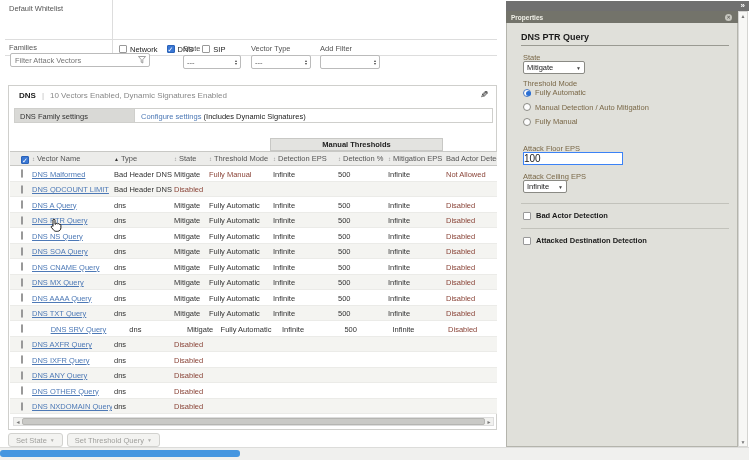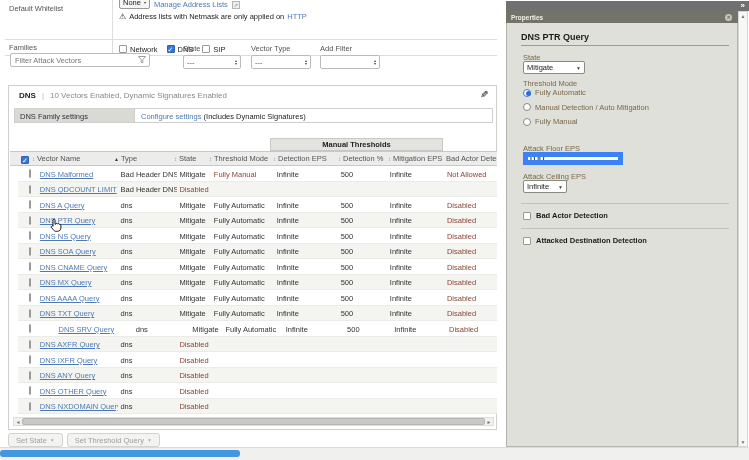--- a/index.html
+++ b/index.html
@@ -44,21 +44,21 @@
   .pencil-ico { position:absolute; right:8px; top:3px; font-size:10px; color:#111; transform:scaleX(-1); }
   .family-row { position:absolute; left:5px; top:22px; width:479px; height:15px; display:flex; border:1px solid #cfcfcc; font-size:7.5px; }
   .family-label { width:120px; background:#d9d9d6; border-right:1px solid #cfcfcc; color:#333; padding:3px 0 0 5px; }
   .family-value { flex:1; padding:3px 0 0 6px; color:#222; }
 
   .group-header { position:absolute; left:261px; top:52px; width:173px; height:13px; background:#e3e3e0; border:1px solid #c8c8c5; font-size:7.5px; font-weight:bold; color:#222; text-align:center; line-height:12px; }
   .thead { position:absolute; left:1px; top:65px; width:487px; height:15px; background:#ececea; border-top:1px solid #c8c8c5; border-bottom:1px solid #c8c8c5; display:flex; font-size:7.5px; color:#555; }
   .hcell { display:flex; align-items:center; gap:2px; overflow:hidden; white-space:nowrap; padding-left:2px; }
   .sort-ico { font-size:6px; color:#999; }
   .sort-active { font-size:5px; color:#333; }
-  .tbody { position:absolute; left:1px; top:80px; width:487px;padding-left:8px; }
+  .tbody { position:absolute; left:1px; top:80px; width:487px; }
   .trow { display:flex; height:15.5px; border-bottom:1px solid #ebebe8; background:#fff; font-size:7.5px; color:#333; }
   .trow.alt { background:#f4f4f1; }
   .tcell { overflow:hidden; white-space:nowrap; padding:3.5px 0 0 2px; }
   .tcell a { text-decoration:underline; }
   .cbcell { padding-top:3px; padding-left:11px; }
 
   .hscroll { position:absolute; left:4px; bottom:3px; width:481px; height:9px; background:#f1f1ef; border:1px solid #ddd; display:flex; align-items:center; }
   .hs-arrow { font-size:6px; color:#777; width:8px; text-align:center; }
   .hs-thumb { flex:1; height:7px; background:#c9c9c6; border:1px solid #b5b5b2; border-radius:2px; }
 
@@ -76,21 +76,21 @@
   .collapse-ico { position:absolute; right:4px; top:0px; color:#fff; font-size:8px; font-weight:bold; line-height:10px; }
   .props-titlebar { position:absolute; left:506px; top:11px; width:232px; height:12px; background:#73736a; display:flex; align-items:center; }
   .props-title { color:#efefe6; font-size:6.5px; font-weight:bold; margin-left:5px; }
   .close-ico { position:absolute; right:6px; top:2.5px; width:7px; height:7px; border-radius:50%; background:#c6c6be; color:#4a4a44; font-size:5px; line-height:7px; text-align:center; }
   .props-body { position:absolute; left:506px; top:23px; width:232px; height:424px; background:#e0e0da; border-left:1px solid #b4b4ac; border-right:1px solid #b4b4ac; border-bottom:1px solid #b4b4ac; font-size:7.5px; }
   .props-heading { position:absolute; left:14px; top:9px; font-size:9px; font-weight:bold; color:#1a1a1a; }
   .props-hr { position:absolute; left:14px; width:208px; border-top:1px solid #9a9a92; }
   .plabel { position:absolute; left:16px; color:#7a6848; }
   .pselect { position:absolute; background:#fff; border:1px solid #8a8a84; border-radius:2px; height:13px; display:flex; align-items:center; justify-content:space-between; padding:0 3px; color:#222; }
   .pselect .dd { font-size:5px; color:#444; }
-  .ptext-input { position:absolute; background:#fff; border:5px solid #3b82f6; height:13px; font-size:10px; color:#222; padding-left:0; font-family:inherit; outline:none; }
+  .ptext-input { position:absolute; background:#fff; border:1px solid #3b82f6; height:13px; font-size:10px; color:#222; padding-left:0; font-family:inherit; outline:none; }
   .radio-list { position:absolute; left:16px; top:65px; }
   .radio-item { display:flex; align-items:center; gap:4px; margin-bottom:5.5px; }
   .radio-circle { width:8px; height:8px; border-radius:50%; border:1px solid #8a8a84; background:#fdfdfd; position:relative; flex:0 0 auto; }
   .radio-circle.sel { border-color:#4a78c0; background:#fff; }
   .radio-circle.sel::after { content:""; position:absolute; left:1.5px; top:1.5px; width:5px; height:5px; border-radius:50%; background:#2a6fd4; }
   .radio-label { color:#7a6848; }
   .pcheck-row { position:absolute; left:16px; display:flex; align-items:center; gap:5px; }
   .pcheck-row .lbl { font-weight:bold; color:#1a1a1a; }
 
   .vscroll { position:absolute; left:738px; top:11px; width:10px; height:436px; background:#f7f7f5; border:1px solid #d5d5d2; }
@@ -100,35 +100,20 @@
   .mouse-cursor { position:absolute; left:50px; top:218px; z-index:50; }
 </style>
 </head>
 <body>
 
 <div id="app">
 
   <div class="settings-table">
     <div class="srow" style="height:40px">
       <div class="slabel">Default Whitelist</div>
-      <div class="svalue">
-        <div class="line1">
-          <span class="mini-select">
-            <span>None</span>
-            <span class="spinner">▾</span>
-          </span>
-          <a class="blue">Manage Address Lists</a>
-          <span class="extbox">↗</span>
-        </div>
-        <div class="line2">
-          <span class="warn-ico">⚠</span>
-          <span>Address lists with Netmask are only applied on</span>
-          <a class="blue">HTTP</a>
-        </div>
-      </div>
     </div>
     <div class="srow" style="height:16px">
       <div class="slabel" style="padding-top:3px">Families</div>
       <div class="svalue fam-opts">
           <span class="fam-opt">
             <span class="cb"></span>
             <span>Network</span>
           </span>
           <span class="fam-opt">
             <span class="cb checked">✓</span>

